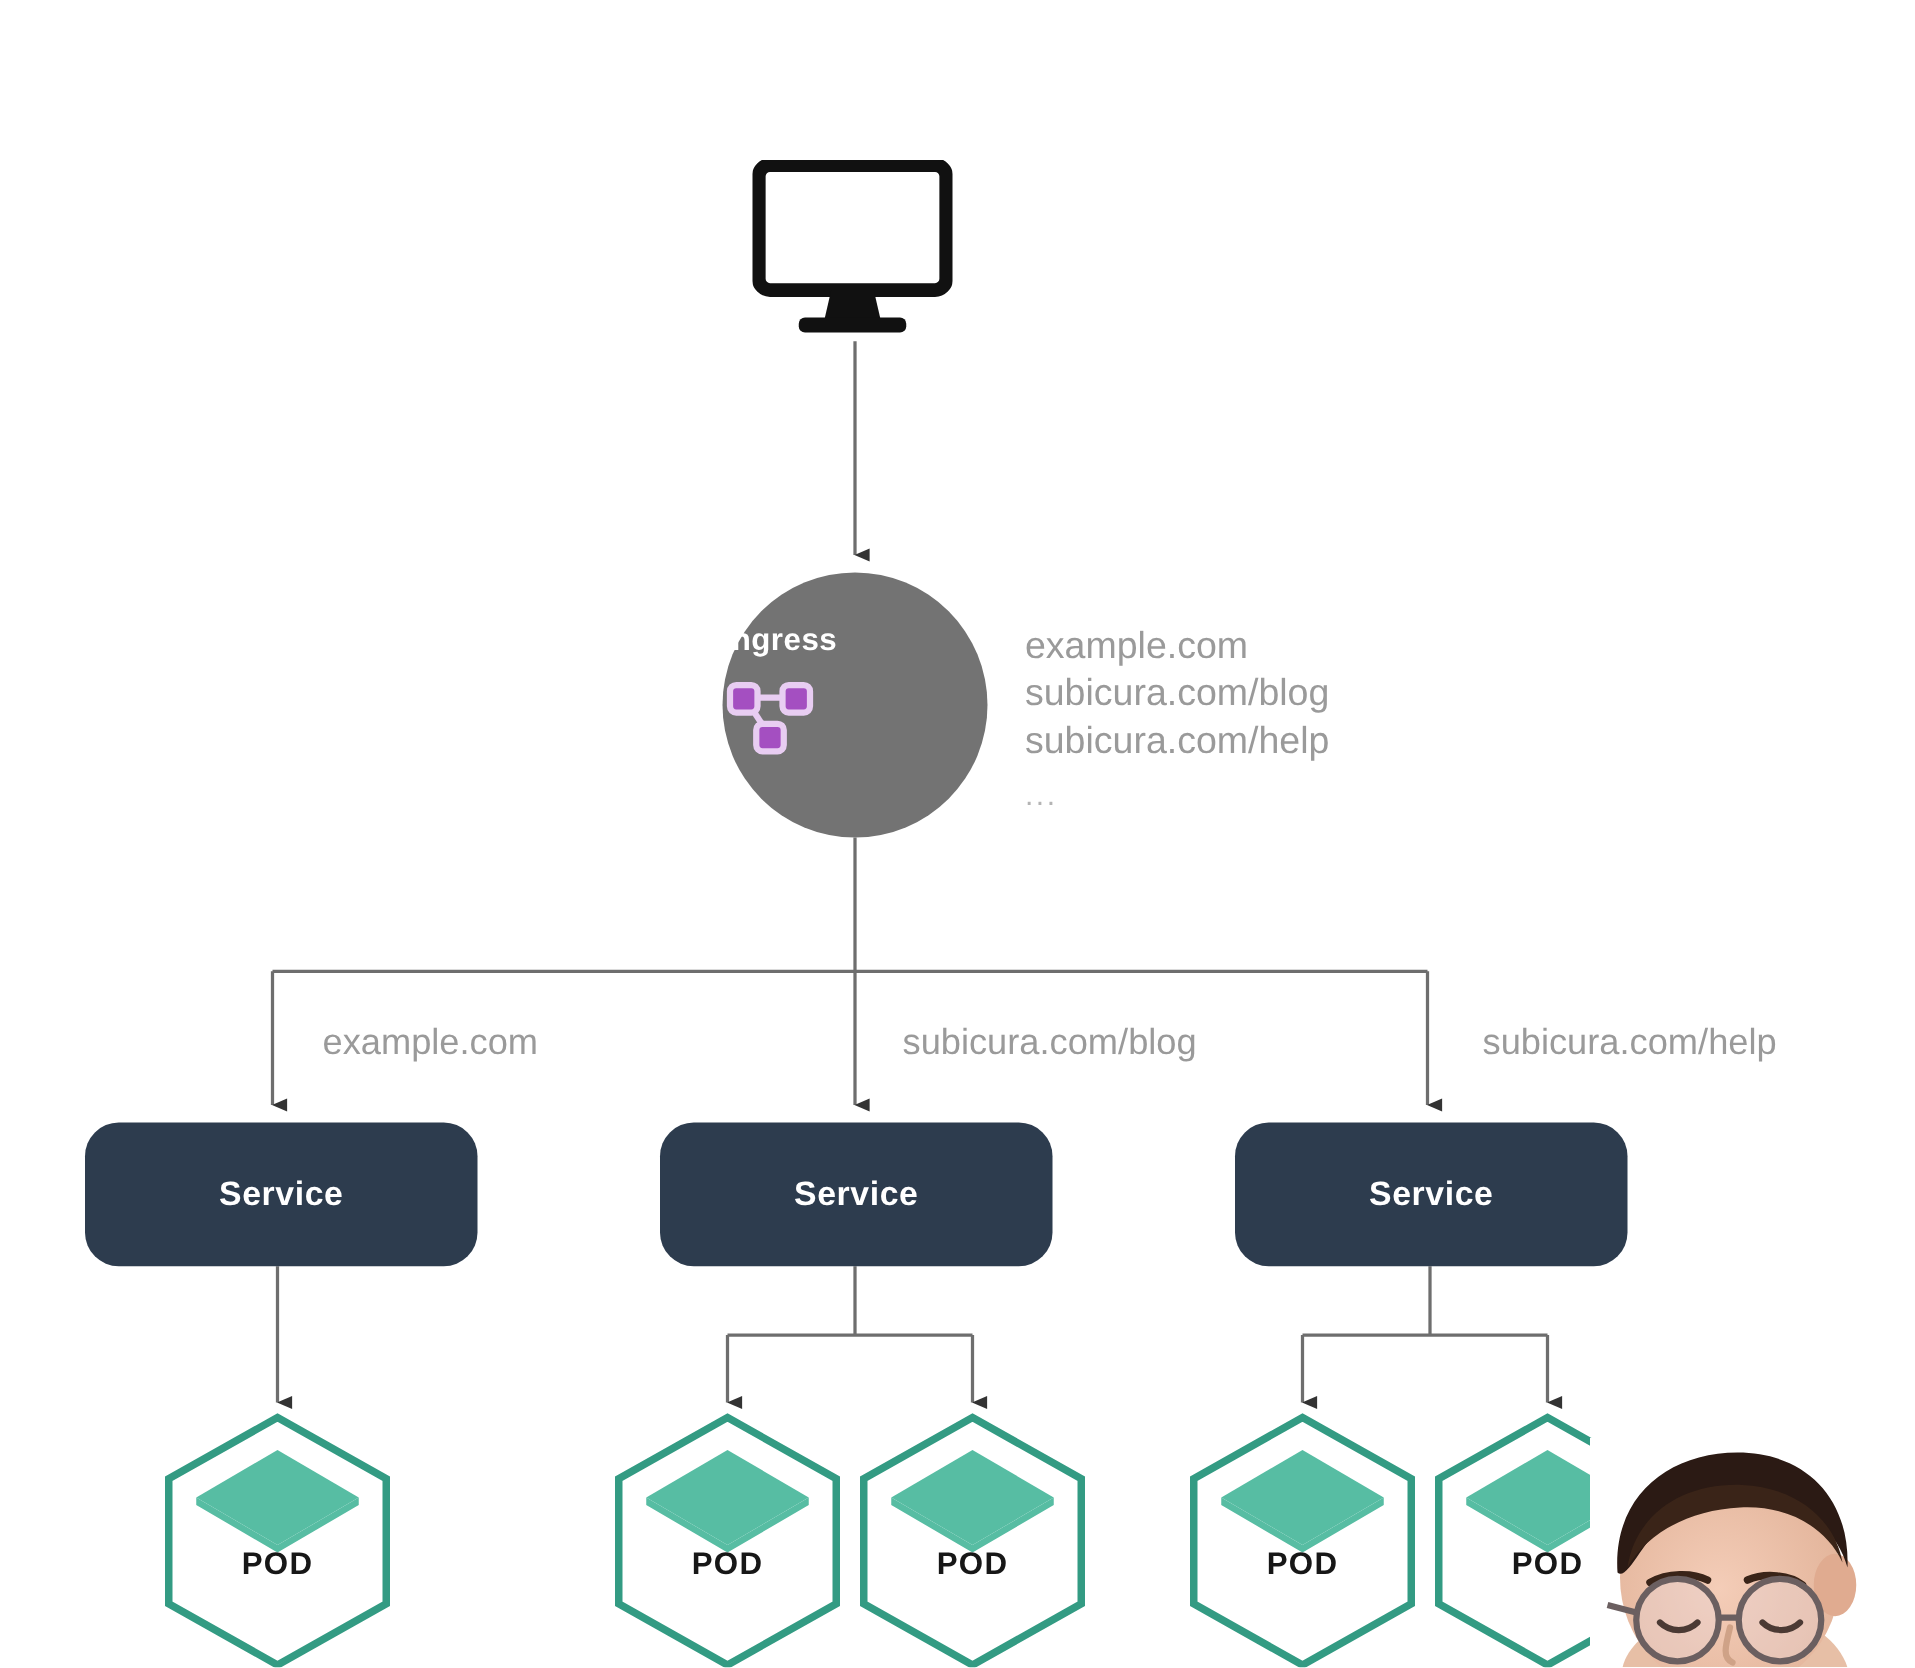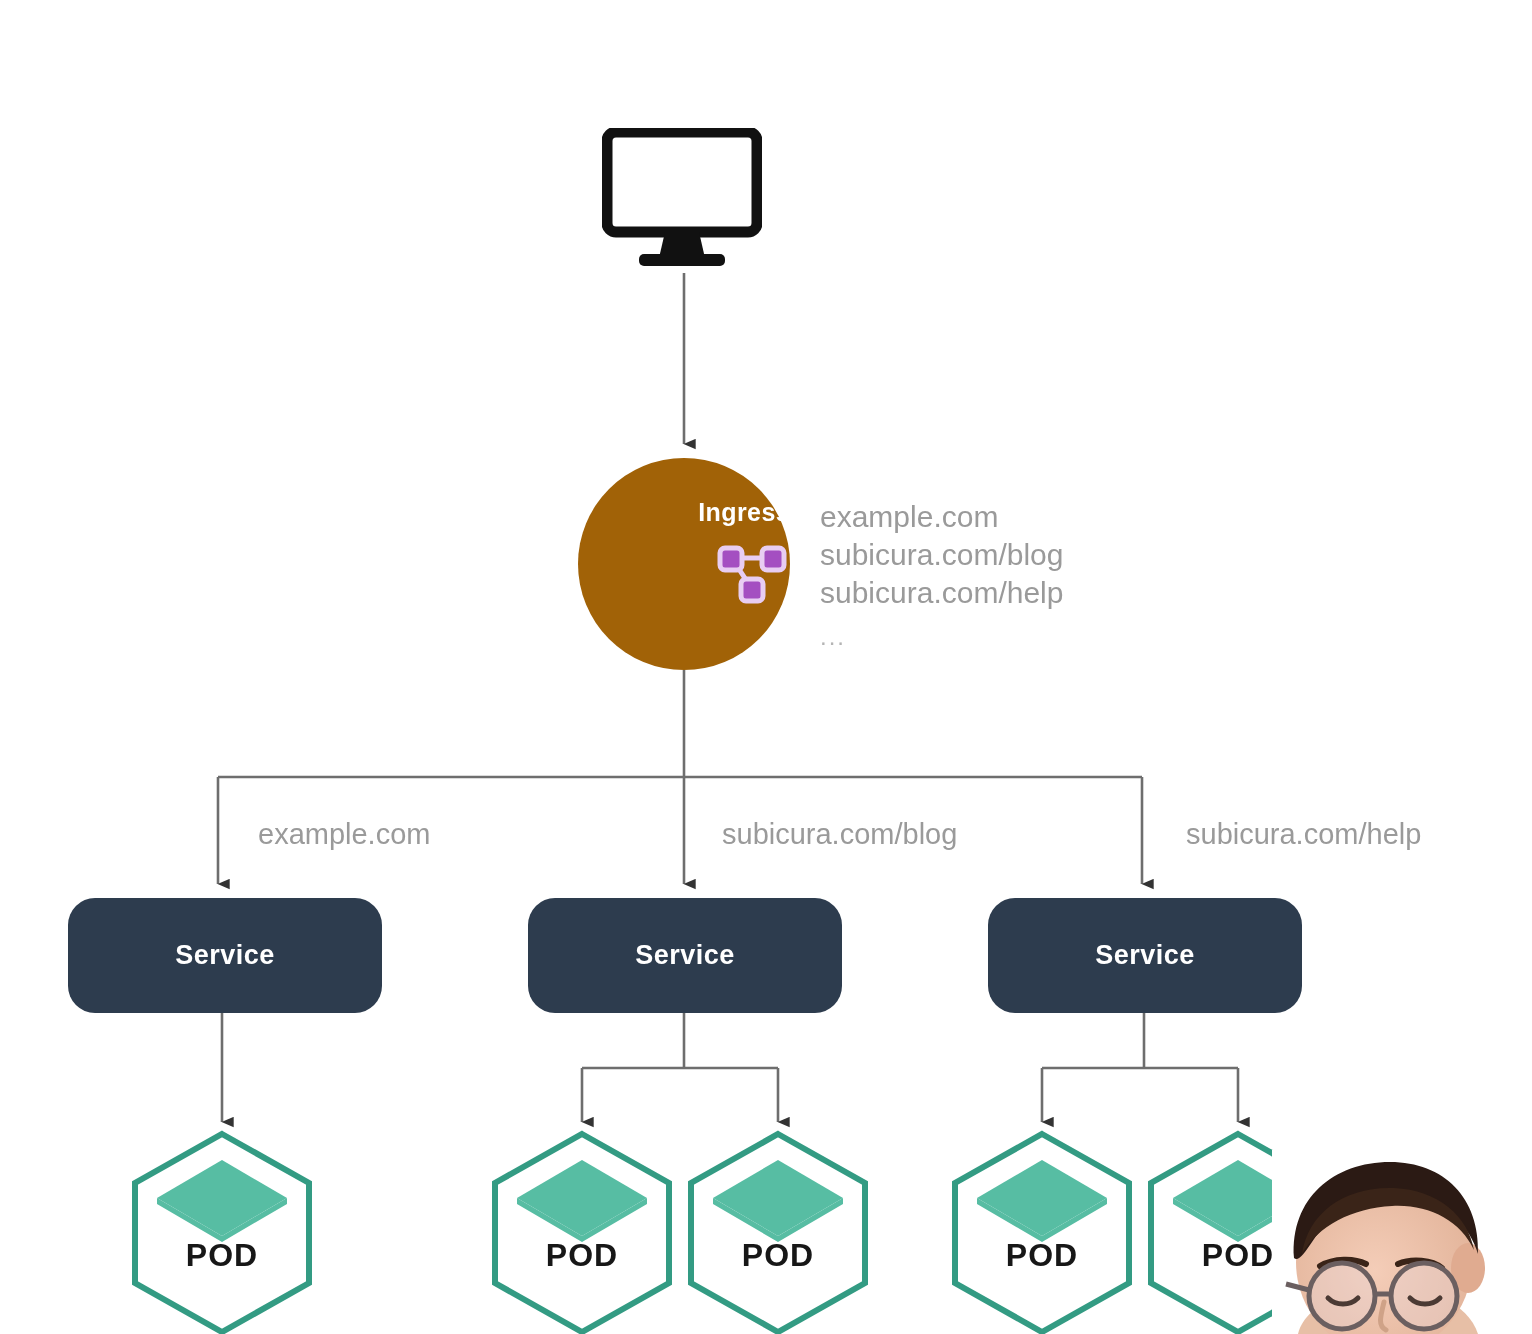--- a/index.html
+++ b/index.html
@@ -36,24 +36,24 @@
   }
 
   
   .ingress-circle {
     position: absolute;
     left: 578px;
     top: 458px;
     width: 212px;
     height: 212px;
     border-radius: 50%;
-    background: #a16207;
+    background: #737373;
     display: flex;
     flex-direction: column;
-    align-items: flex-end;
+    align-items: flex-start;
     justify-content: flex-start;
     padding-top: 42px;
     box-sizing: border-box;
   }
   .ingress-label {
     color: #ffffff;
     font-size: 25px;
     font-weight: bold;
     letter-spacing: 0.4px;
     line-height: 1;
@@ -128,21 +128,21 @@
   .pod.p2 { left: 685px; }
   .pod.p3 { left: 949px; }
   .pod.p4 { left: 1145px; }
   .pod-label {
     position: absolute;
     left: 0;
     top: 107px;
     width: 186px;
     text-align: center;
     color: #171717;
-    font-size: 32px;
+    font-size: 25px;
     font-weight: bold;
     letter-spacing: 1px;
   }
 
   
   .presenter-overlay {
     position: absolute;
     left: 1272px;
     top: 1150px;
     width: 260px;

